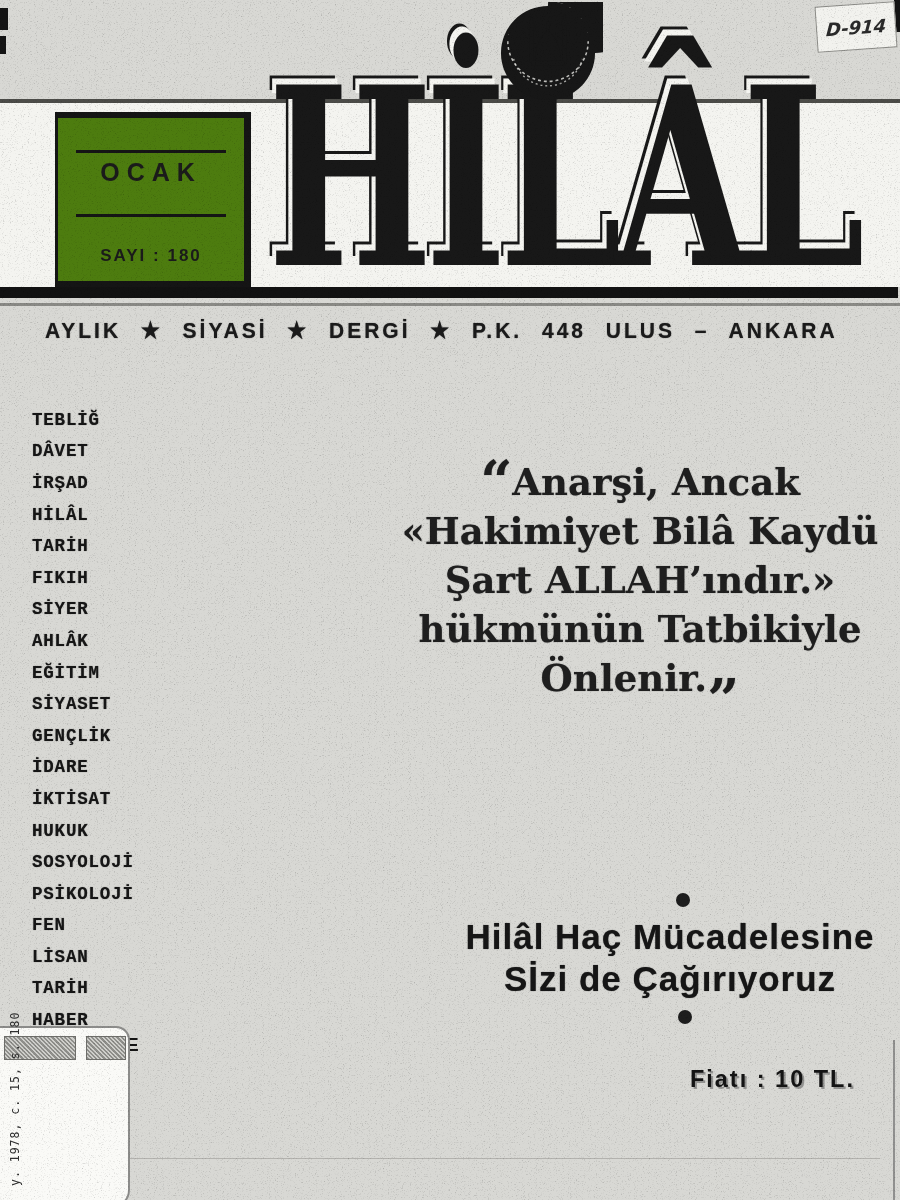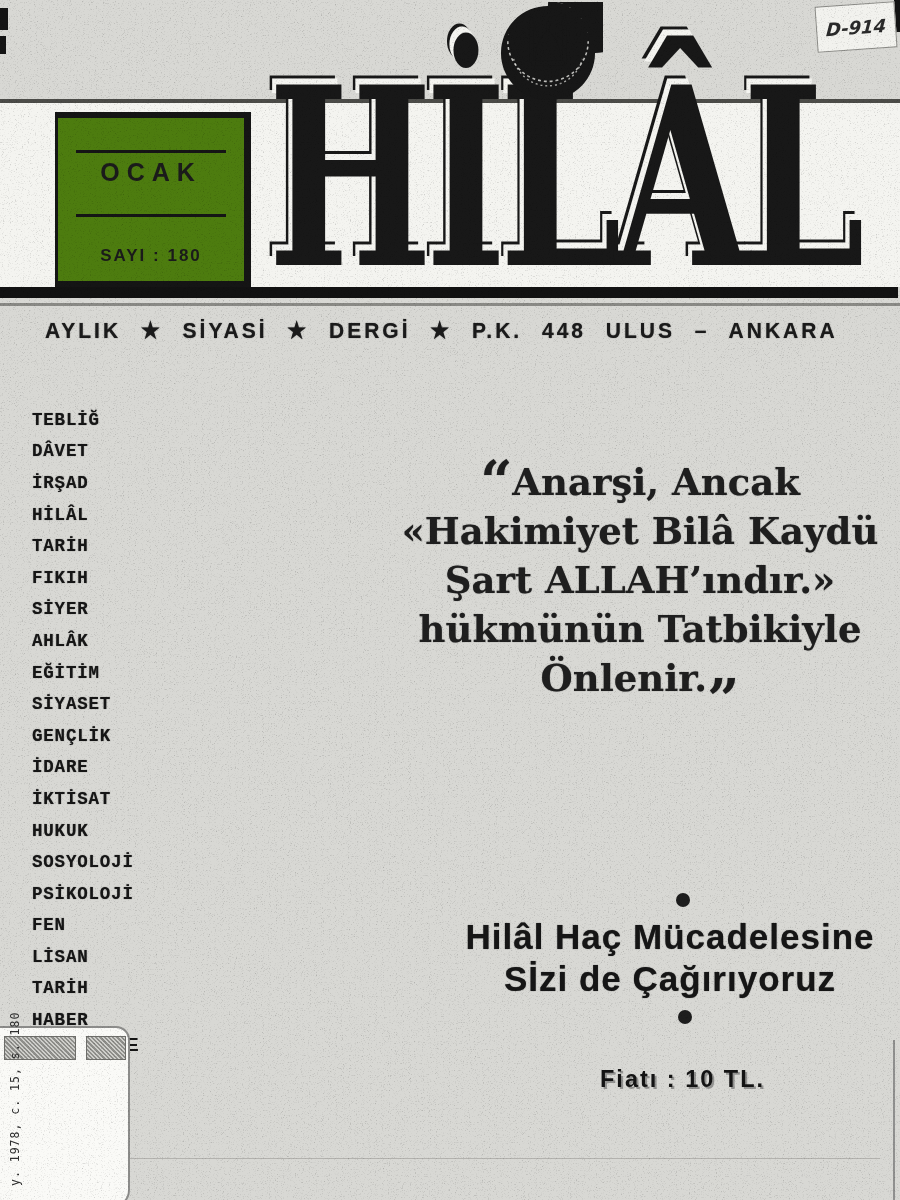--- a/index.html
+++ b/index.html
@@ -51,21 +51,21 @@
          line-height:49px;color:#1f1f1f;text-shadow:0 0 1px rgba(25,25,25,.6);}
   .bigq{font-size:56px;line-height:0;vertical-align:-6px;letter-spacing:0;}
   .bigq.low{vertical-align:-28px;}
   
   .bullet{width:14px;height:14px;border-radius:50%;background:#1d1d1d;z-index:4;}
   .b1{left:676px;top:893px;} .b2{left:678px;top:1010px;}
   .call{left:410px;top:916px;width:520px;text-align:center;z-index:4;
         font-size:35px;font-weight:bold;line-height:42px;letter-spacing:1px;
         color:#161616;text-shadow:0 0 1px rgba(20,20,20,.7);}
   
-  .price{left:600px;top:1066px;width:255px;text-align:left;font-size:23.5px;
+  .price{left:600px;top:1066px;width:255px;text-align:right;font-size:23.5px;
          font-weight:bold;letter-spacing:2px;color:#141414;
          text-shadow:2px 2px 0 rgba(20,20,20,.35);z-index:4;}
   
   .sticker{left:-10px;top:1026px;width:136px;height:178px;background:#fafaf7;
            border:2px solid rgba(30,30,30,.5);border-radius:0 14px 18px 0;z-index:6;}
   .dither{position:absolute;top:8px;height:22px;
           background:repeating-linear-gradient(45deg,#8f8f8b 0 1.5px,#cfcfcb 1.5px 3px);
           border:1px solid #6e6e6a;}
   .d1{left:12px;width:70px;} .d2{left:94px;width:38px;}
   .spine{left:8px;top:1186px;transform:rotate(-90deg);transform-origin:0 0;

